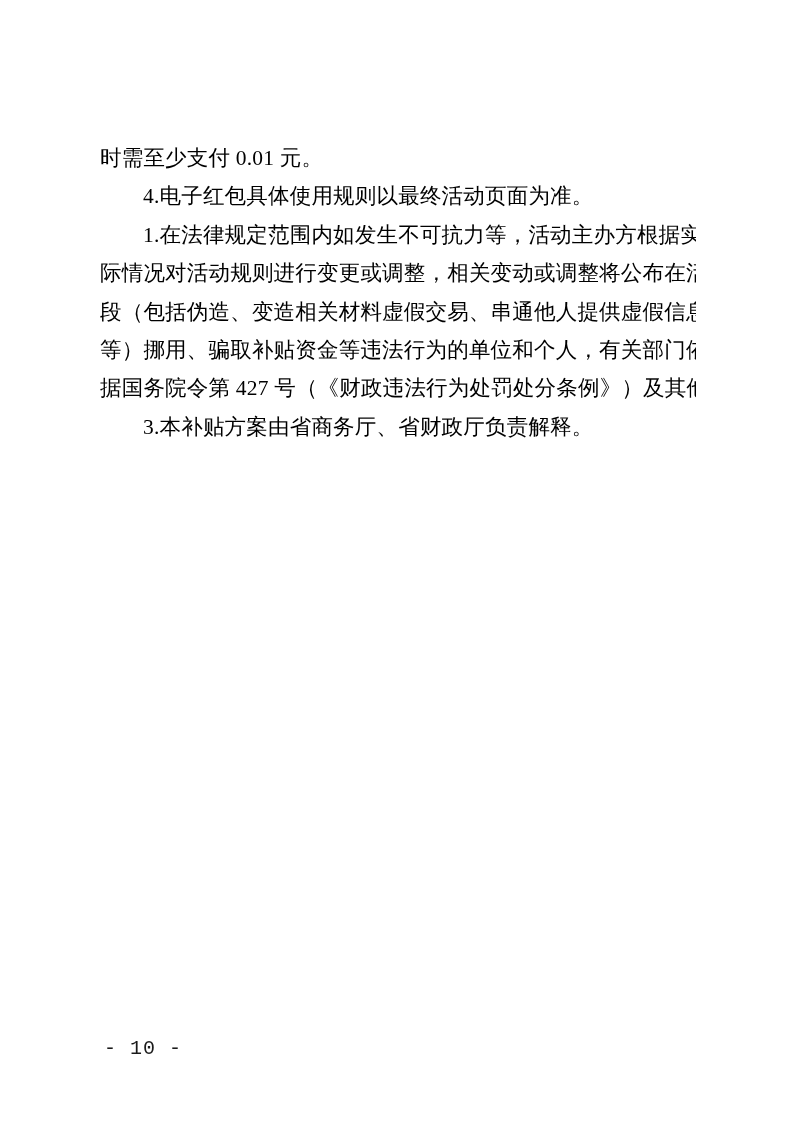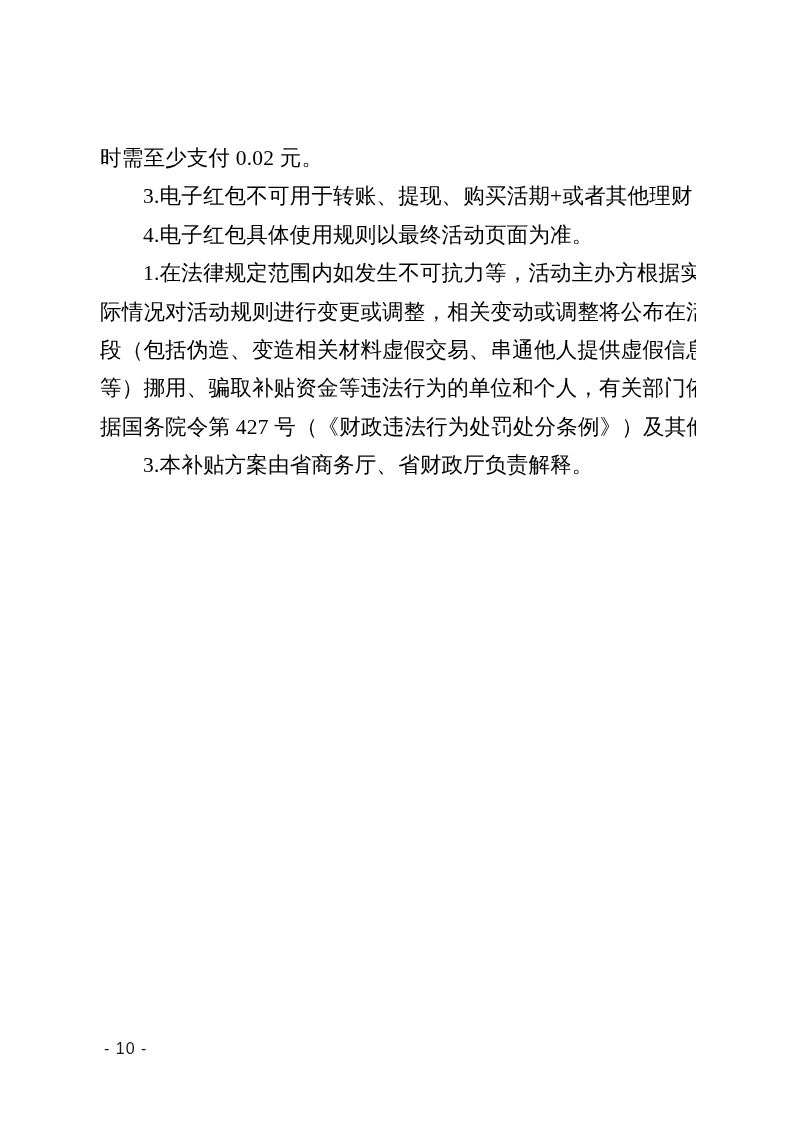--- a/index.html
+++ b/index.html
@@ -32,35 +32,34 @@
     overflow: hidden;
     text-align: left;
   }
   .indent {
     padding-left: 43px;
   }
   .footer-pagenum {
     position: absolute;
     left: 104px;
     top: 1036px;
-    font-family: Liberation Sans, sans-serif;
-    font-size: 16px;
+    font-family: Liberation Mono, monospace;
+    font-size: 20px;
     line-height: 26px;
     letter-spacing: 1px;
     color: #1a1a1a;
   }
 </style>
 </head>
 <body>
 
 <div class="page">
 
   <div class="doc-body">
-    <div class="line">时需至少支付 0.02 元。</div>
-    <div class="line indent">3.电子红包不可用于转账、提现、购买活期+或者其他理财</div>
+    <div class="line">时需至少支付 0.01 元。</div>
     <div class="line indent">4.电子红包具体使用规则以最终活动页面为准。</div>
     <div class="line indent">1.在法律规定范围内如发生不可抗力等，活动主办方根据实</div>
     <div class="line">际情况对活动规则进行变更或调整，相关变动或调整将公布在活</div>
     <div class="line">段（包括伪造、变造相关材料虚假交易、串通他人提供虚假信息</div>
     <div class="line">等）挪用、骗取补贴资金等违法行为的单位和个人，有关部门依</div>
     <div class="line">据国务院令第 427 号（《财政违法行为处罚处分条例》）及其他</div>
     <div class="line indent">3.本补贴方案由省商务厅、省财政厅负责解释。</div>
   </div>
 
   <div class="footer-pagenum">- 10 -</div>

